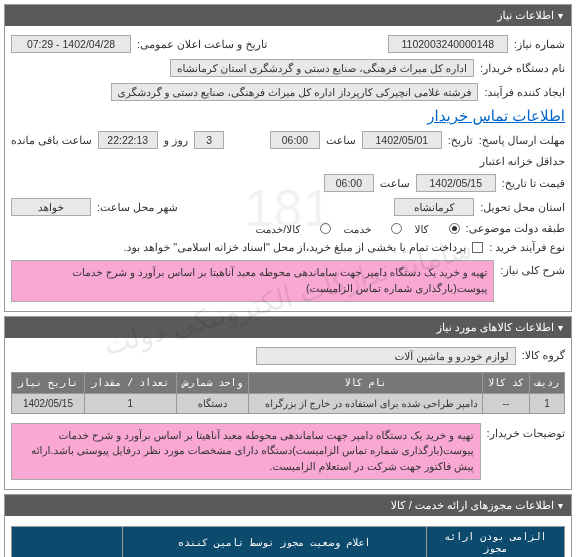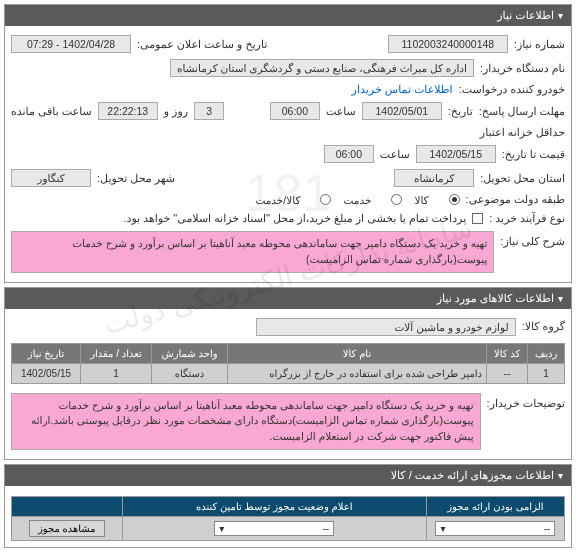--- a/index.html
+++ b/index.html
@@ -70,22 +70,23 @@
   padding: 2px 6px;
   font-size: 10.5px;
   min-width: 80px;
   display: inline-block;
   text-align: center;
 }
 .field.wide { min-width: 260px; text-align: right; margin-left: 40px; }
 .field.med { min-width: 120px; }
 .link {
   color: #0066cc;
+  text-decoration: underline;
   cursor: pointer;
-  font-size: 11px;
+  font-size: 15px;
 }
 .radio-group {
   display: inline-flex;
   gap: 12px;
   align-items: center;
 }
 .radio-item {
   display: inline-flex;
   align-items: center;
   gap: 20px;
@@ -123,20 +124,21 @@
   border-collapse: collapse;
   margin-top: 4px;
 }
 table.data th {
   background: #777;
   color: #fff;
   font-size: 10px;
   padding: 4px;
   border: 1px solid #999;
   font-weight: normal;
+  font-family: Liberation Mono, monospace;
 }
 table.data td {
   background: #d0d0d0;
   font-size: 10px;
   padding: 4px;
   border: 1px solid #999;
   text-align: center;
 }
 table.permit th {
   background: #0c4a6e;
@@ -186,21 +188,22 @@
       <span class="field med">1102003240000148</span>
       <span class="sep"></span>
       <span class="label">تاریخ و ساعت اعلان عمومی:</span>
       <span class="field med">1402/04/28 - 07:29</span>
     </div>
     <div class="row">
       <span class="label">نام دستگاه خریدار:</span>
       <span class="field wide">اداره کل میراث فرهنگی، صنایع دستی و گردشگری استان کرمانشاه</span>
     </div>
     <div class="row">
-      <span class="label">خودرو کننده درخواست:</span>
+      <span class="label">ایجاد کننده فرآیند:</span>
+      <span class="field wide">فرشته غلامی انچیرکی کارپرداز اداره کل میراث فرهنگی، صنایع دستی و گردشگری</span>
       <span class="link">اطلاعات تماس خریدار</span>
     </div>
     <div class="row">
       <span class="label">مهلت ارسال پاسخ:</span>
       <span class="label">تاریخ:</span>
       <span class="field">1402/05/01</span>
       <span class="label">ساعت</span>
       <span class="field" style="min-width:50px">06:00</span>
       <span class="sep"></span>
       <span class="field" style="min-width:30px">3</span>
@@ -214,22 +217,22 @@
     <div class="row">
       <span class="label">قیمت تا تاریخ:</span>
       <span class="field">1402/05/15</span>
       <span class="label">ساعت</span>
       <span class="field" style="min-width:50px">06:00</span>
     </div>
     <div class="row">
       <span class="label">استان محل تحویل:</span>
       <span class="field">کرمانشاه</span>
       <span class="sep"></span>
-      <span class="label">شهر محل تحویل:</span>
-      <span class="field">کنگاور</span>
+      <span class="label">شهر محل ساعت:</span>
+      <span class="field">خواهد</span>
     </div>
     <div class="row">
       <span class="label">طبقه دولت موضوعی:</span>
       <div class="radio-group">
         <label class="radio-item">
             <span class="radio-dot checked"></span>
             <span>کالا</span>
           </label>
         <label class="radio-item">
             <span class="radio-dot"></span>

